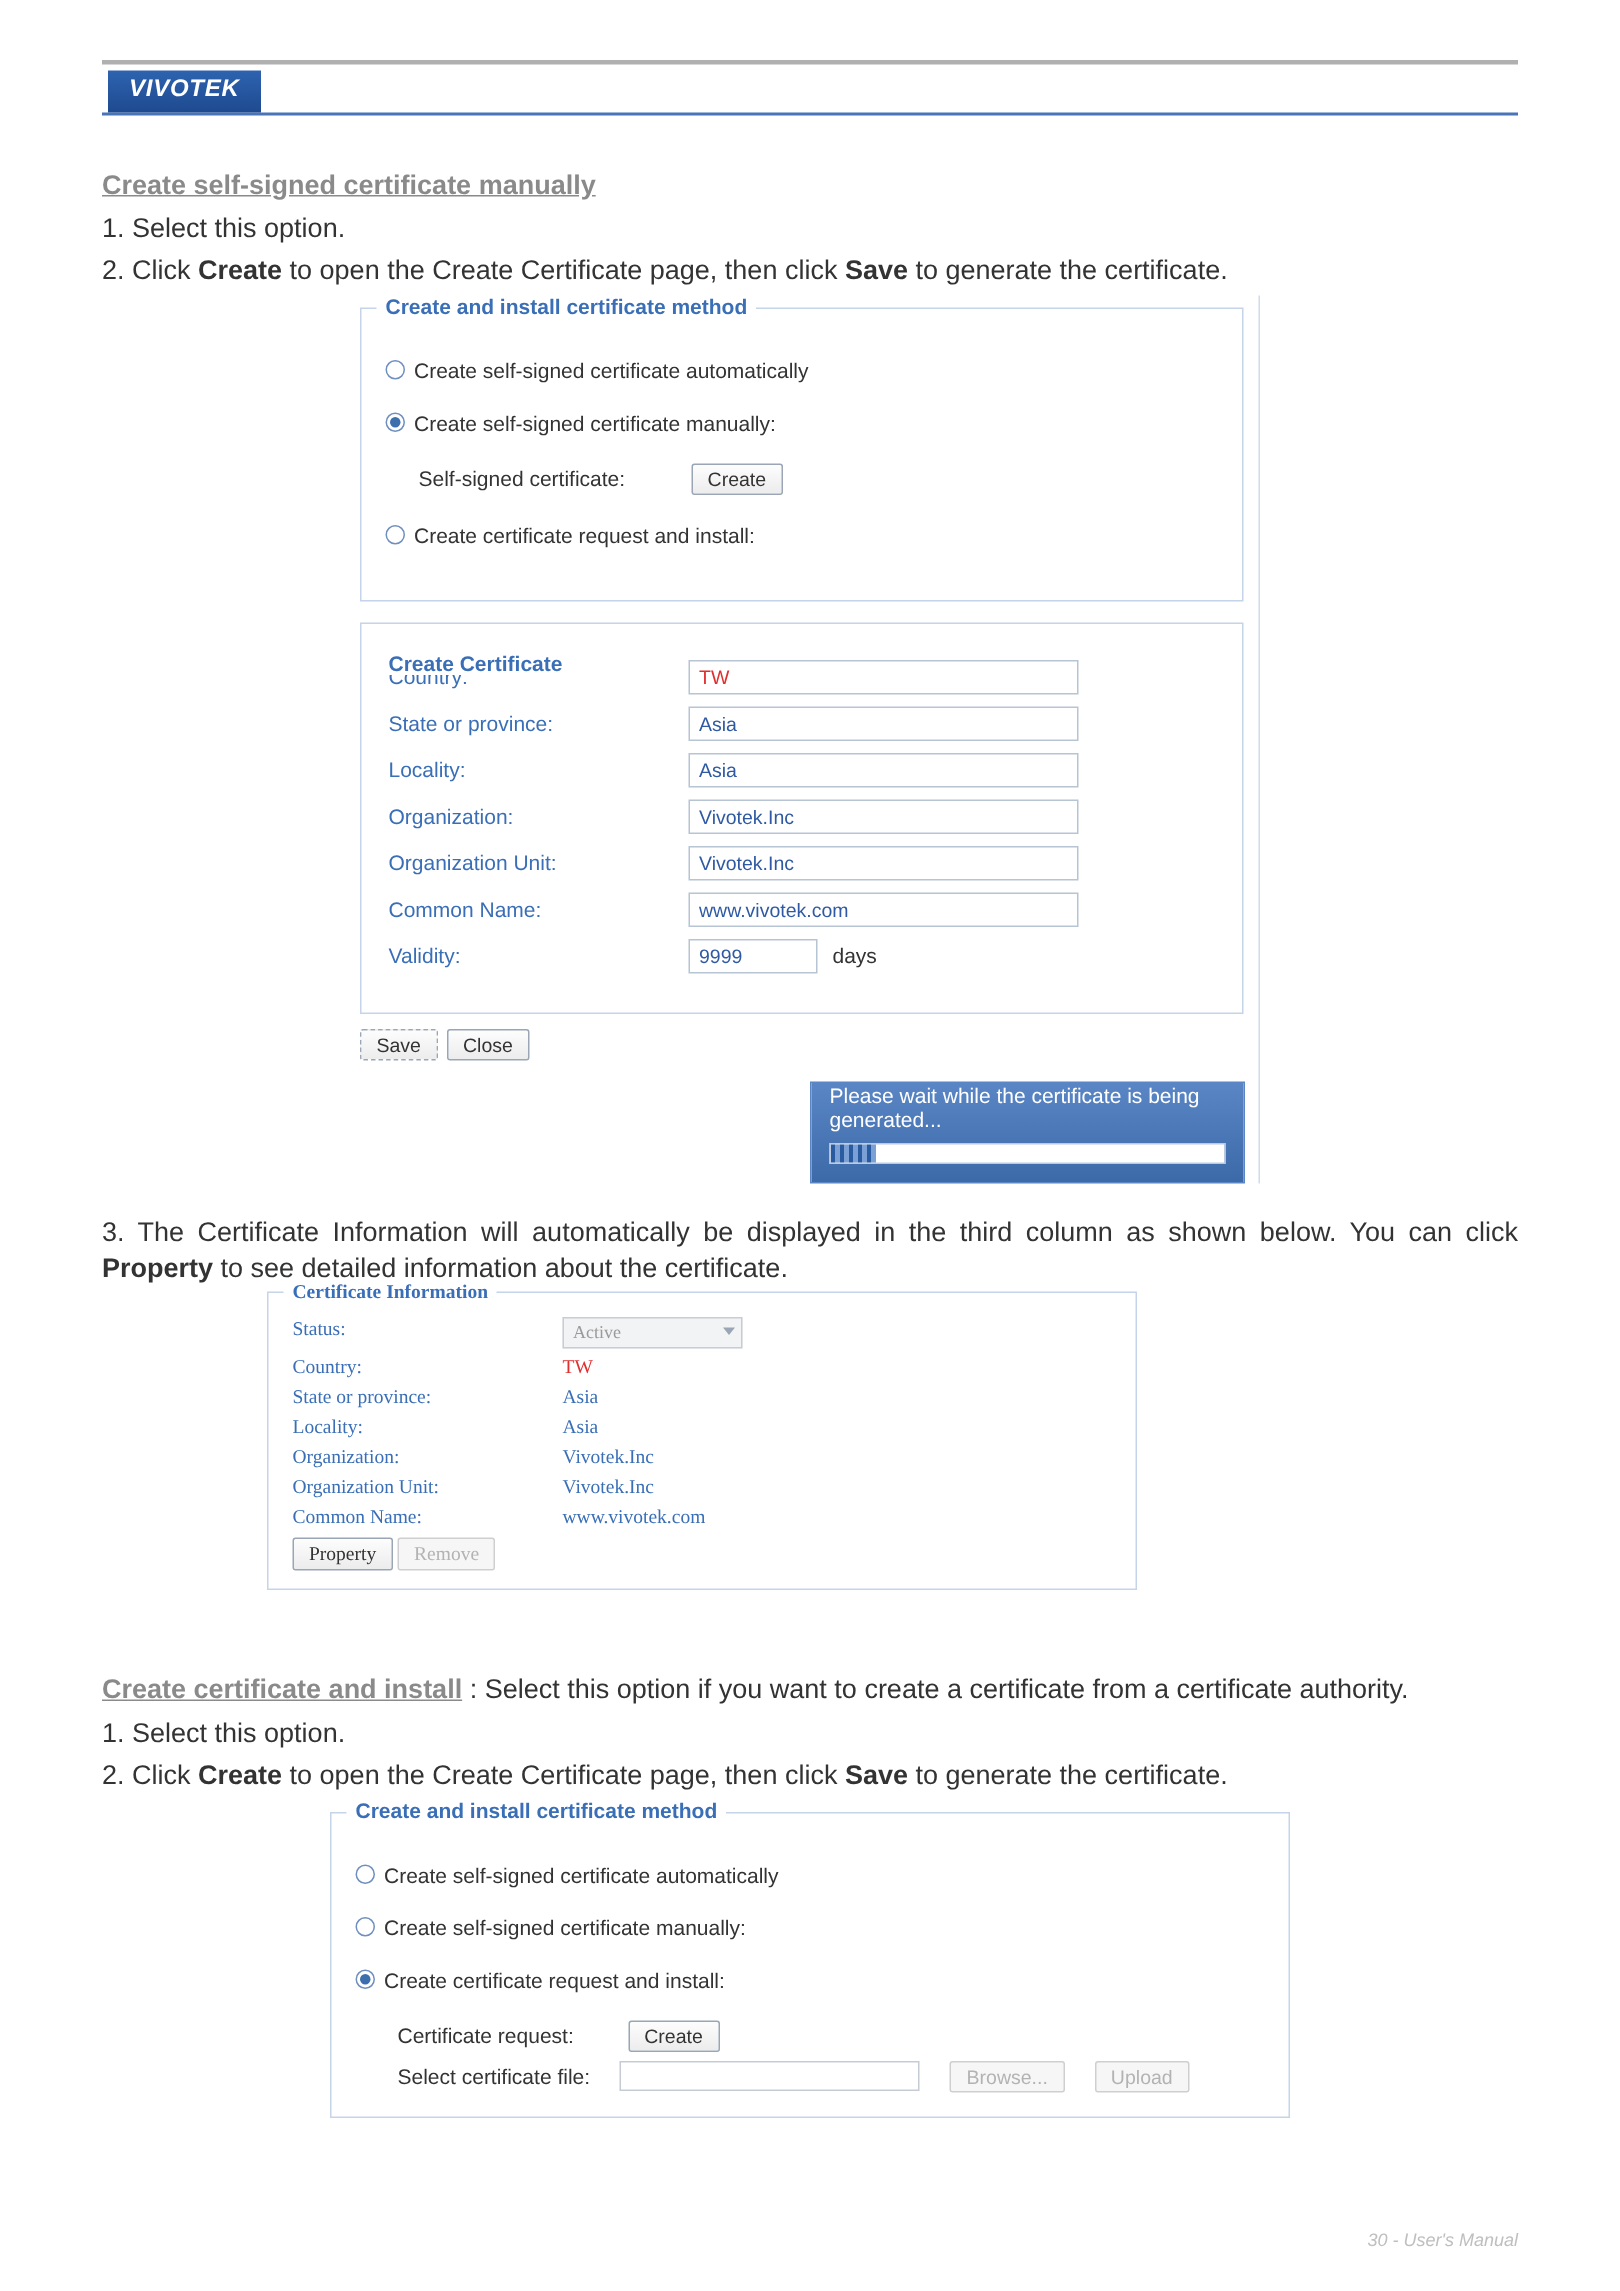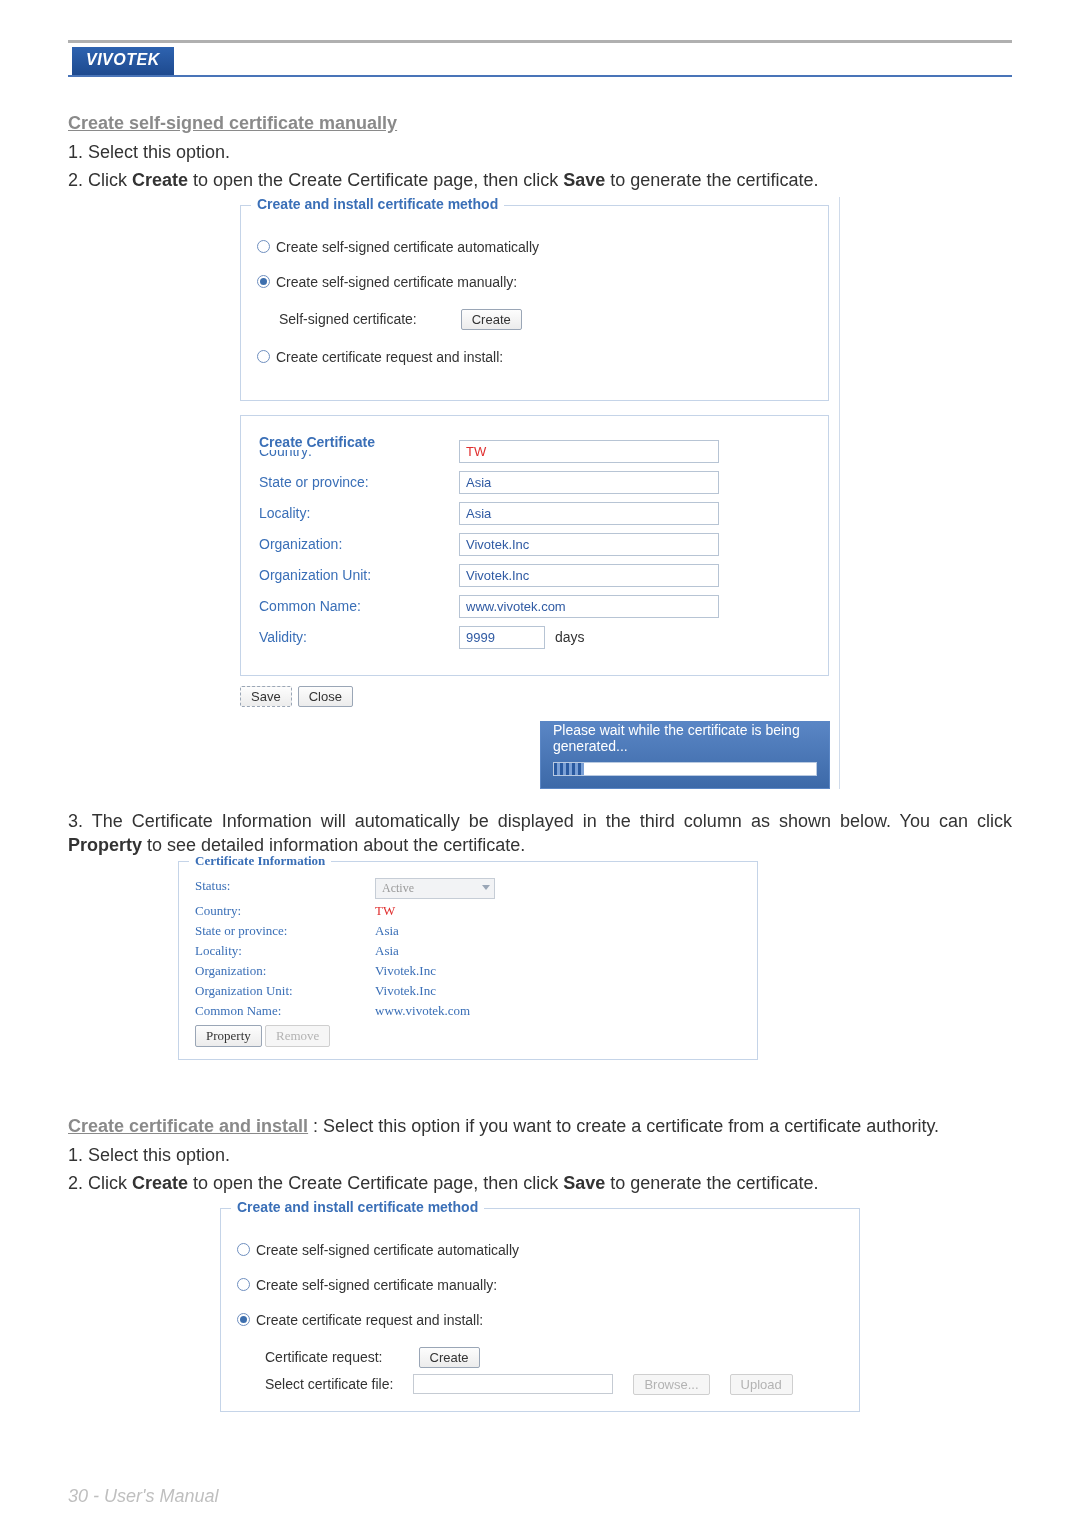--- a/index.html
+++ b/index.html
@@ -179,21 +179,22 @@
     border: 1px solid #c5cbd3;
     width: 200px; height: 20px;
     background: #fff;
     display: inline-block;
   }
 
   .footer {
     margin-top: 60px;
     color: #bfbfbf;
     font-style: italic;
-    font-size: 18px;
+    font-size: 12px;
+    text-align: right;
   }
 
   .create-line { display: flex; align-items: center; gap: 36px; margin-left: 28px; }
 </style>
 </head>
 <body>
 
 <div class="page">
 
   <div class="brand-bar"></div>

